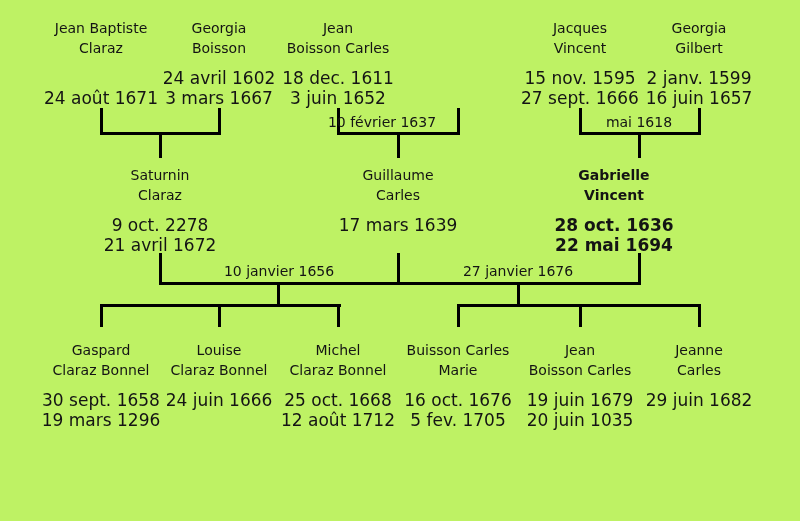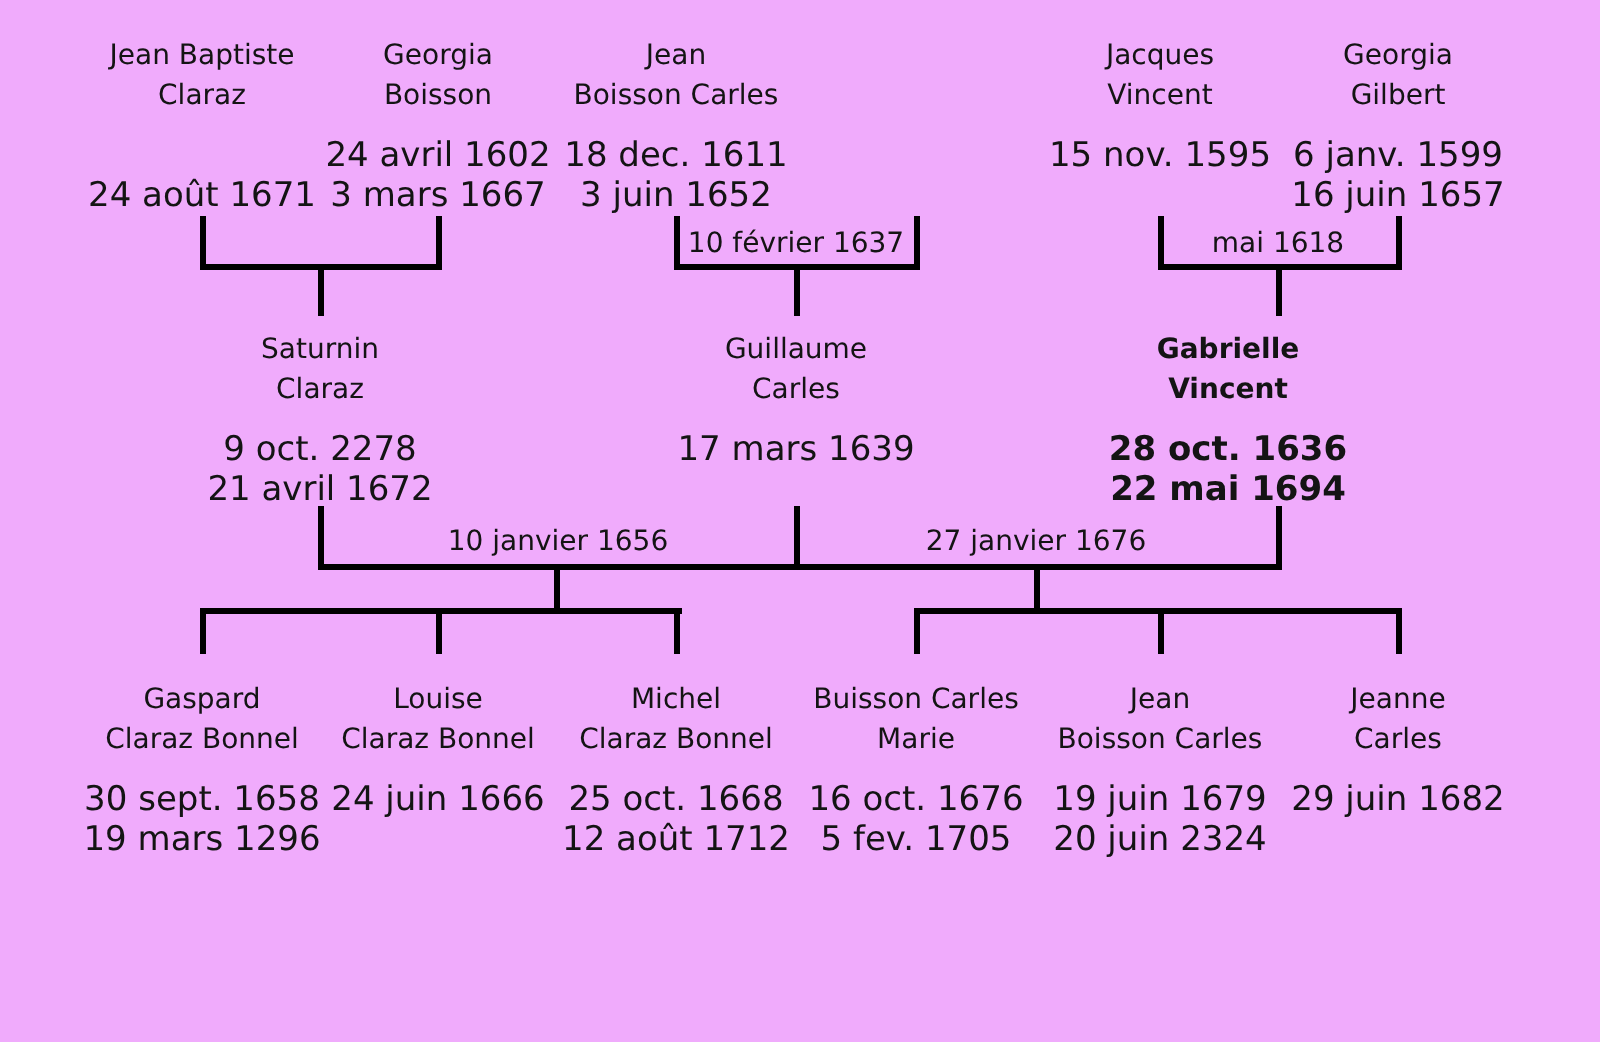--- a/index.html
+++ b/index.html
@@ -1,19 +1,19 @@
 <!DOCTYPE html>
 <html><head>
 <meta charset="utf-8">
 <style>
   html,body { margin:0; padding:0; }
   .canvas {
     position:relative;
     width:800px; height:521px;
-    background:#f0abfc;
+    background:#bef264;
     font-family:"DejaVu Sans", sans-serif;
     color:#141414;
     overflow:hidden;
   }
   .person { position:absolute; width:140px; text-align:center; }
   .pname { height:20px; line-height:20px; font-size:14px; white-space:nowrap; }
   .pdates { margin-top:10px; }
   .pdate { height:20px; line-height:20px; font-size:17px; white-space:nowrap; }
   .person.bold .pname, .person.bold .pdate { font-weight:bold; }
   .line { position:absolute; background:#000000; }
@@ -51,41 +51,42 @@
     <div class="pdates">
       <div class="pdate">18 dec. 1611</div>
       <div class="pdate">3 juin 1652</div>
     </div>
   </div>
   <div class="person" style="left:510px;top:18px">
     <div class="pname">Jacques</div>
     <div class="pname">Vincent</div>
     <div class="pdates">
       <div class="pdate">15 nov. 1595</div>
+      <div class="pdate">27 sept. 1666</div>
     </div>
   </div>
   <div class="person" style="left:629px;top:18px">
     <div class="pname">Georgia</div>
     <div class="pname">Gilbert</div>
     <div class="pdates">
-      <div class="pdate">6 janv. 1599</div>
+      <div class="pdate">2 janv. 1599</div>
       <div class="pdate">16 juin 1657</div>
     </div>
   </div>
 
   <div class="line vl" style="left:100px;top:108px;height:27px"></div>
   <div class="line vl" style="left:218px;top:108px;height:27px"></div>
   <div class="line hl" style="left:100px;top:132px;width:121px"></div>
   <div class="line vl" style="left:159px;top:134px;height:24px"></div>
 
   <div class="line vl" style="left:337px;top:108px;height:27px"></div>
   <div class="line vl" style="left:457px;top:108px;height:27px"></div>
   <div class="line hl" style="left:337px;top:132px;width:123px"></div>
   <div class="line vl" style="left:397px;top:134px;height:24px"></div>
-  <div class="mlabel" style="left:318px;top:112px">10 février 1637</div>
+  <div class="mlabel" style="left:302px;top:112px">10 février 1637</div>
 
   <div class="line vl" style="left:579px;top:108px;height:27px"></div>
   <div class="line vl" style="left:698px;top:108px;height:27px"></div>
   <div class="line hl" style="left:579px;top:132px;width:122px"></div>
   <div class="line vl" style="left:638px;top:134px;height:24px"></div>
   <div class="mlabel" style="left:559px;top:112px">mai 1618</div>
 
   <div class="person" style="left:90px;top:165px">
     <div class="pname">Saturnin</div>
     <div class="pname">Claraz</div>
@@ -159,21 +160,21 @@
     <div class="pdates">
       <div class="pdate">16 oct. 1676</div>
       <div class="pdate">5 fev. 1705</div>
     </div>
   </div>
   <div class="person" style="left:510px;top:340px">
     <div class="pname">Jean</div>
     <div class="pname">Boisson Carles</div>
     <div class="pdates">
       <div class="pdate">19 juin 1679</div>
-      <div class="pdate">20 juin 2324</div>
+      <div class="pdate">20 juin 1035</div>
     </div>
   </div>
   <div class="person" style="left:629px;top:340px">
     <div class="pname">Jeanne</div>
     <div class="pname">Carles</div>
     <div class="pdates">
       <div class="pdate">29 juin 1682</div>
       <div class="pdate"></div>
     </div>
   </div>

